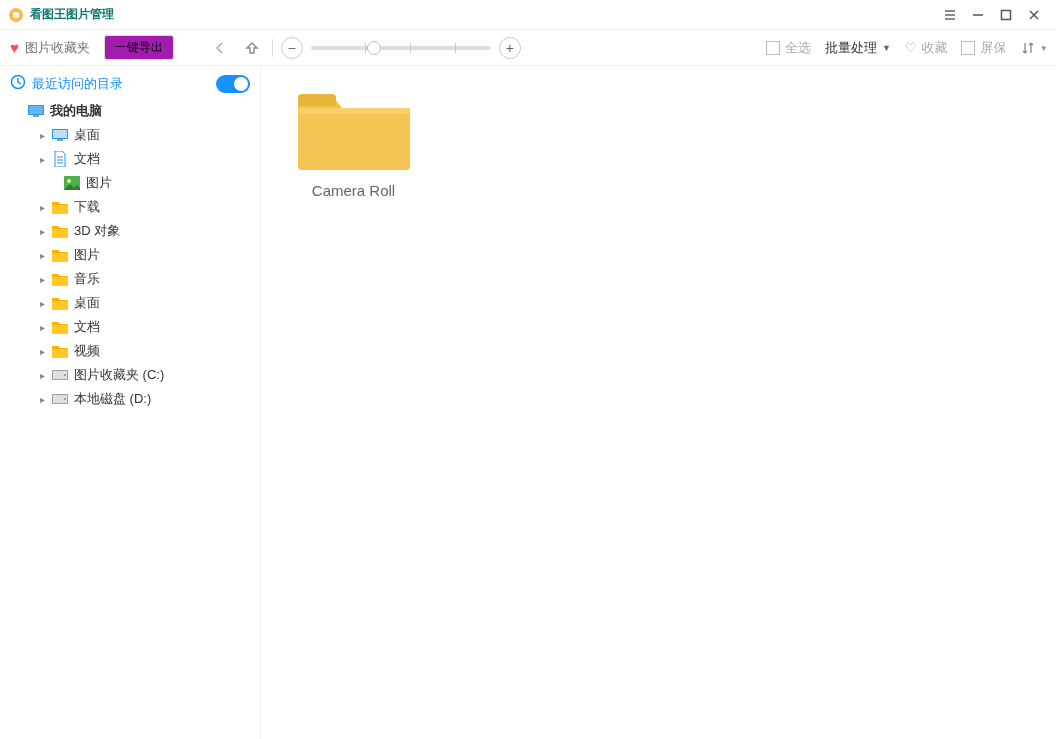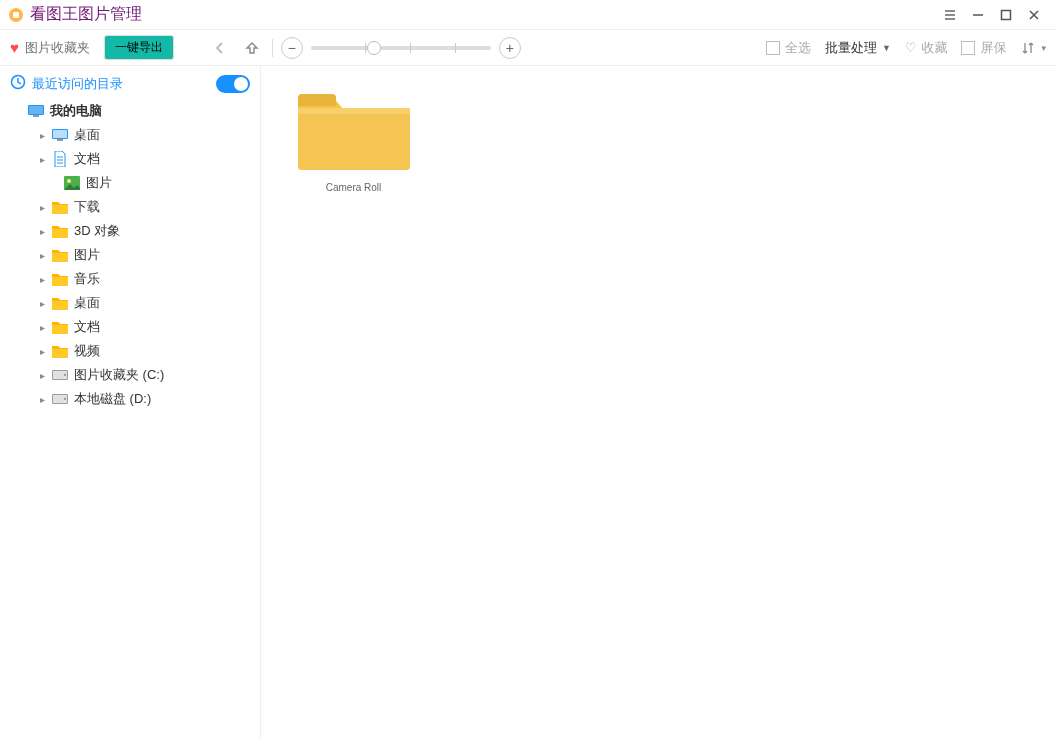--- a/index.html
+++ b/index.html
@@ -1,26 +1,26 @@
 <!DOCTYPE html>
 <html><head>
 <meta charset="utf-8">
 <style>
 * { margin: 0; padding: 0; box-sizing: border-box; font-family: "Microsoft YaHei", sans-serif; }
 body { width: 1056px; height: 739px; background: #fff; font-size: 13px; color: #333; overflow: hidden; }
 
 .titlebar { height: 30px; display: flex; align-items: center; padding: 0 8px; border-bottom: 1px solid #eee; }
 .titlebar .app-icon { width: 16px; height: 16px; margin-right: 6px; }
-.titlebar .title { flex: 1; font-size: 16px; color: #701a75; }
+.titlebar .title { flex: 1; font-size: 12px; color: #0f766e; font-weight: bold; }
 .titlebar .win-btn { width: 28px; height: 28px; display: flex; align-items: center; justify-content: center; cursor: pointer; color: #555; }
 
 .toolbar { height: 36px; display: flex; align-items: center; padding: 0 10px; gap: 8px; border-bottom: 1px solid #eee; }
 .heart { color: #ff4d4d; font-size: 15px; }
 .fav-label { font-size: 13px; color: #737373; margin-left: -2px; }
-.export-btn { background: #14b8a6; border: 1px solid #ddd; border-radius: 3px; padding: 3px 10px; font-size: 12px; cursor: pointer; margin-left: 6px; }
+.export-btn { background: #a21caf; border: 1px solid #ddd; border-radius: 3px; padding: 3px 10px; font-size: 12px; cursor: pointer; margin-left: 6px; }
 .spacer-sm { width: 18px; }
 .nav-icon { width: 24px; height: 24px; display: flex; align-items: center; justify-content: center; cursor: pointer; color: #bbb; }
 .divider-v { width: 1px; height: 18px; background: #ddd; }
 .zoom-btn { width: 22px; height: 22px; display: flex; align-items: center; justify-content: center; cursor: pointer; color: #666; border: 1px solid #ccc; border-radius: 50%; font-size: 14px; }
 .slider { position: relative; width: 180px; height: 4px; background: #ddd; border-radius: 2px; }
 .slider-thumb { position: absolute; top: -5px; left: 56px; width: 14px; height: 14px; background: #fff; border: 1px solid #bbb; border-radius: 50%; cursor: pointer; }
 .slider-tick { position: absolute; top: -3px; width: 1px; height: 10px; background: #ccc; }
 .toolbar-right { margin-left: auto; display: flex; align-items: center; gap: 14px; }
 .tb-item { display: flex; align-items: center; gap: 5px; cursor: pointer; color: #aaa; font-size: 13px; }
 .tb-item.active { color: #333; }
@@ -38,21 +38,21 @@
 .sb-icon { width: 16px; height: 16px; margin-right: 6px; display: flex; align-items: center; justify-content: center; }
 .recent-row { display: flex; align-items: center; justify-content: space-between; padding: 4px 10px 6px 10px; }
 .recent-left { display: flex; align-items: center; gap: 6px; color: #1890ff; font-size: 13px; font-weight: 500; }
 .toggle { width: 34px; height: 18px; background: #1890ff; border-radius: 9px; position: relative; cursor: pointer; }
 .toggle-knob { position: absolute; right: 2px; top: 2px; width: 14px; height: 14px; background: #fff; border-radius: 50%; }
 
 .content { flex: 1; padding: 18px 30px; }
 .folders { display: flex; gap: 42px; }
 .folder-item { width: 125px; display: flex; flex-direction: column; align-items: center; cursor: pointer; }
 .folder-icon { width: 120px; height: 86px; margin-bottom: 12px; }
-.folder-label { font-size: 10px; color: #666; text-align: center; }
+.folder-label { font-size: 15px; color: #666; text-align: center; }
 
 
 .ic-folder-sm { width: 16px; height: 14px; }
 .ic-monitor { width: 16px; height: 12px; }
 </style>
 </head>
 <body>
 
 <div class="titlebar">
   <span class="app-icon">

